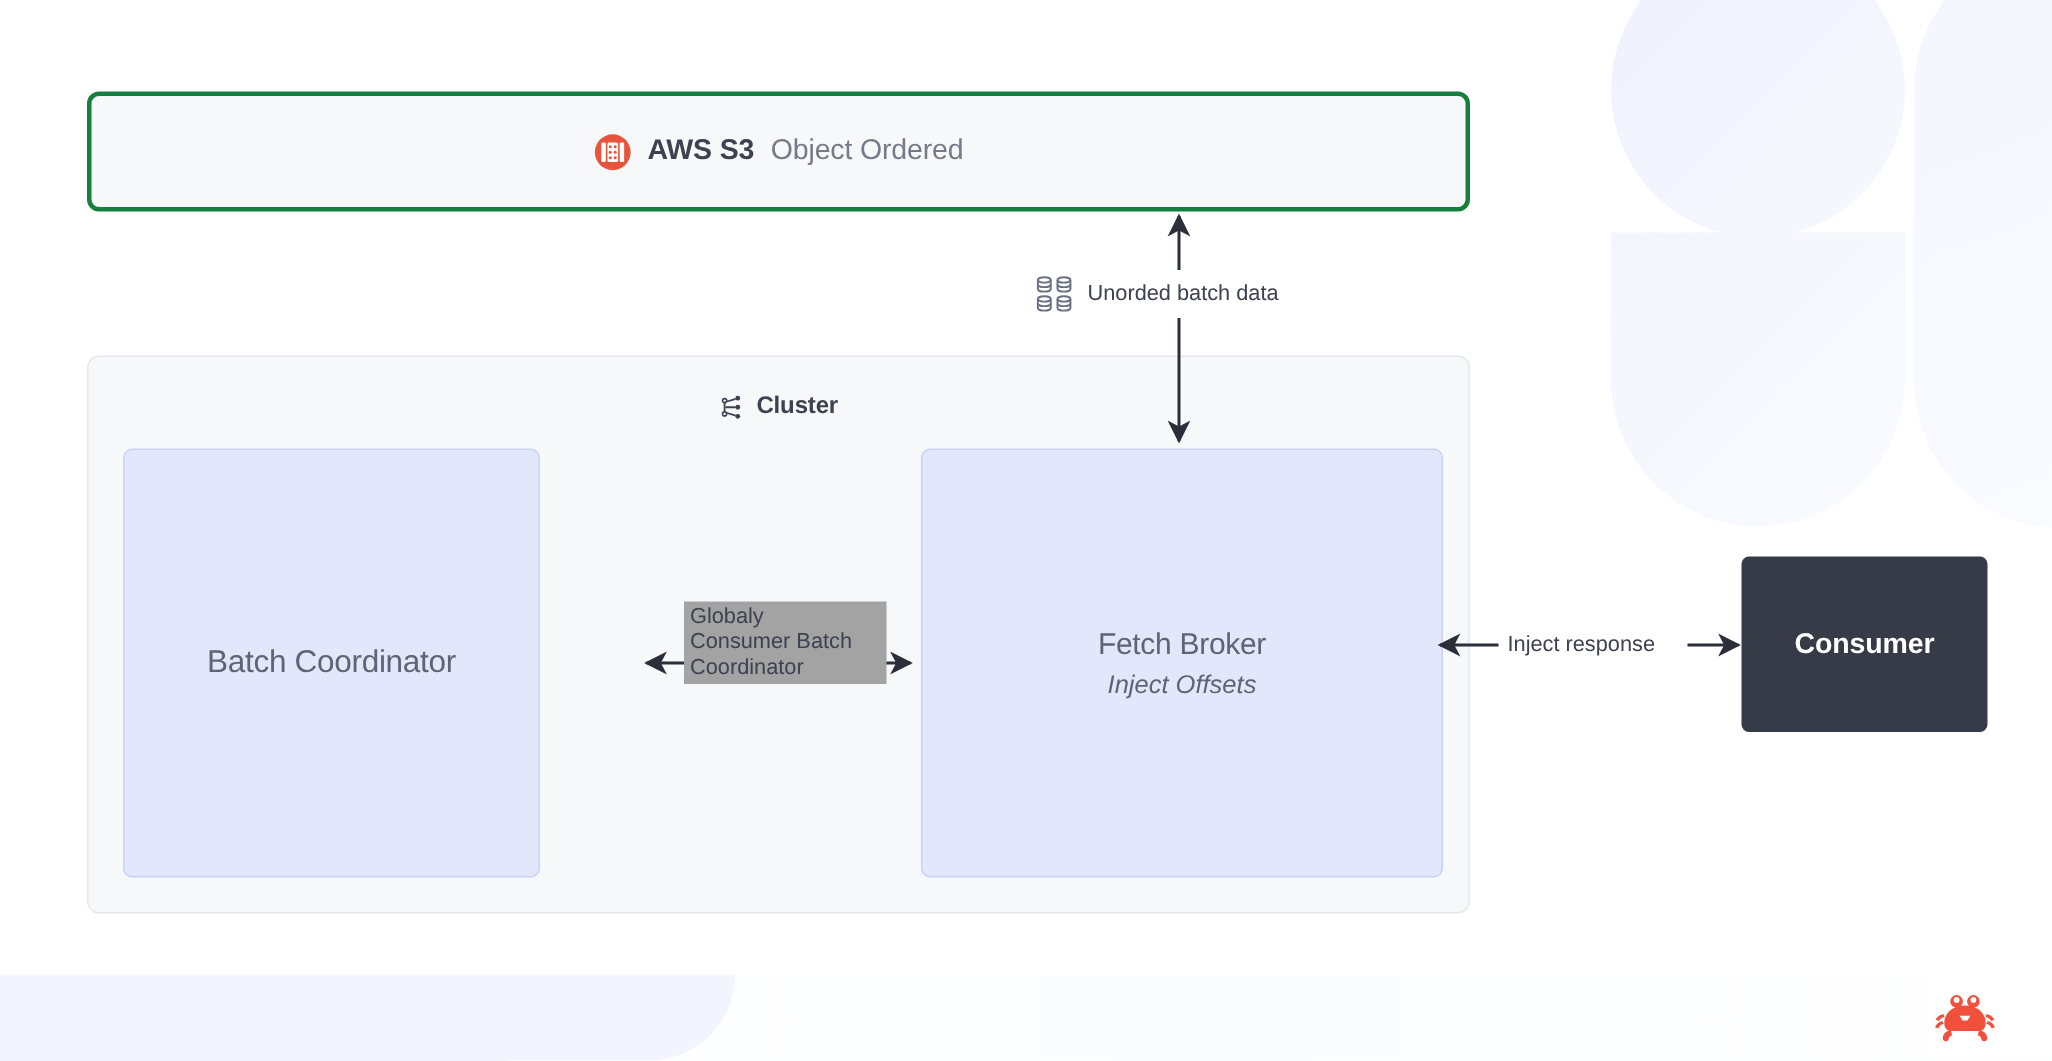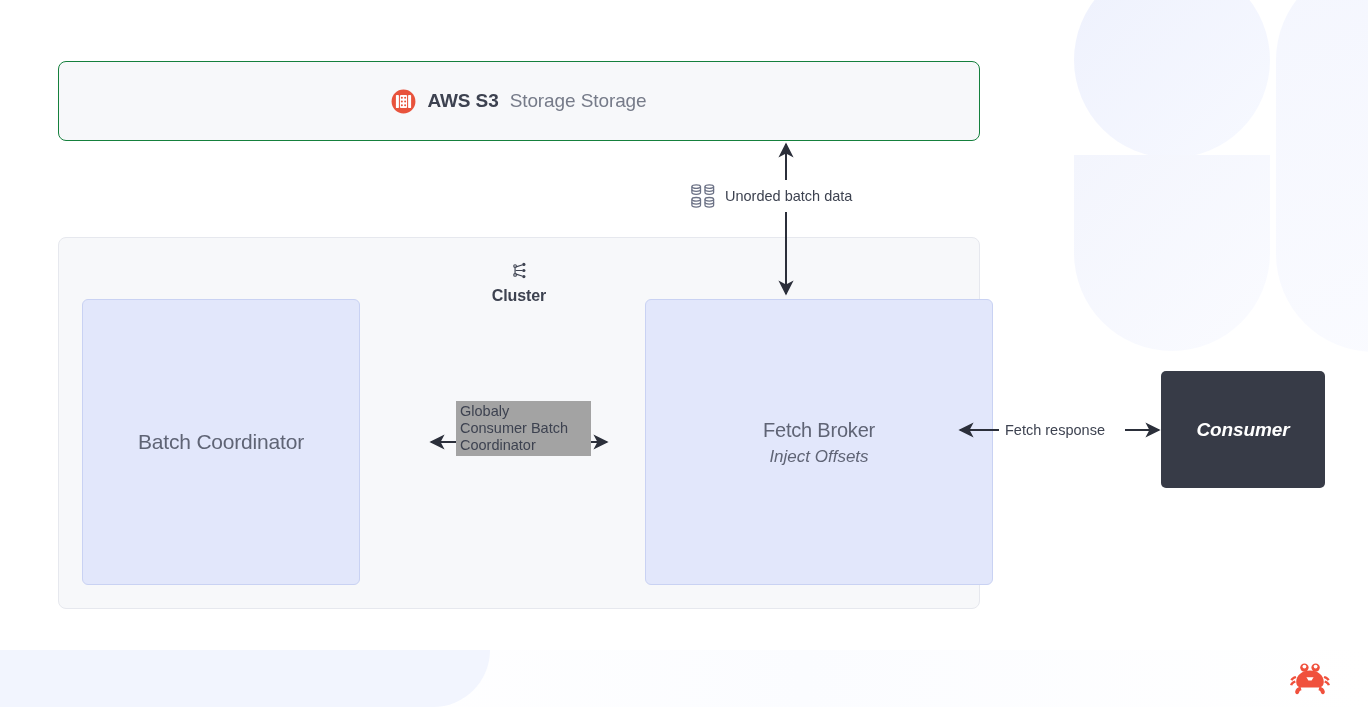--- a/index.html
+++ b/index.html
@@ -84,21 +84,21 @@
   }
 
   
   .s3-panel {
     position: absolute;
     left: 58px;
     top: 61px;
     width: 922px;
     height: 80px;
     background: #f7f8fa;
-    border: 1px solid #15803d;
+    border: 3px solid #15803d;
     border-radius: 8px;
     display: flex;
     align-items: center;
     justify-content: center;
     box-sizing: border-box;
   }
   .s3-title {
     display: flex;
     align-items: center;
     gap: 11px;
@@ -134,21 +134,20 @@
   }
   .cluster-header {
     position: absolute;
     left: 0;
     top: 24px;
     width: 100%;
     display: flex;
     align-items: center;
     justify-content: center;
     gap: 8px;
-    flex-direction: column;
   }
   .cluster-label {
     font-size: 16px;
     font-weight: 700;
     color: #3d4250;
     letter-spacing: -0.1px;
   }
   .cluster-icon {
     width: 17px;
     height: 17px;
@@ -169,21 +168,21 @@
     justify-content: center;
   }
   .node-coordinator {
     left: 82px;
     top: 299px;
     width: 278px;
     height: 286px;
     text-align: center;
   }
   .node-broker {
-    left: 645px;
+    left: 614px;
     top: 299px;
     width: 348px;
     height: 286px;
   }
   .node-title {
     font-size: 21px;
     font-weight: 400;
     color: #5f6475;
     letter-spacing: -0.2px;
     line-height: 1.2;
@@ -203,21 +202,20 @@
     position: absolute;
     left: 1161px;
     top: 371px;
     width: 164px;
     height: 117px;
     background: #373b47;
     border-radius: 5px;
     display: flex;
     align-items: center;
     justify-content: center;
-    font-style: italic;
   }
   .consumer-label {
     font-size: 19px;
     font-weight: 700;
     color: #ffffff;
     letter-spacing: -0.1px;
   }
 
   
   .connectors {
@@ -299,21 +297,21 @@
         <rect x="17.8" y="6.2" width="3.1" height="13.6" rx="0.9" fill="#ffffff"></rect>
         <rect x="9.3" y="6.2" width="7.4" height="13.6" rx="1.1" fill="#ffffff"></rect>
         <circle cx="11.3" cy="9.2" r="1.05" fill="#e8533c"></circle>
         <circle cx="14.7" cy="9.2" r="1.05" fill="#e8533c"></circle>
         <circle cx="11.3" cy="13.0" r="1.05" fill="#e8533c"></circle>
         <circle cx="14.7" cy="13.0" r="1.05" fill="#e8533c"></circle>
         <circle cx="11.3" cy="16.8" r="1.05" fill="#e8533c"></circle>
         <circle cx="14.7" cy="16.8" r="1.05" fill="#e8533c"></circle>
       </svg>
       <span class="strong">AWS S3</span>
-      <span class="light">Storage Storage</span>
+      <span class="light">Object Ordered</span>
     </div>
   </div>
 
   <div class="cluster-panel">
     <div class="cluster-header">
       <svg class="cluster-icon" viewBox="0 0 18 18">
         <g fill="none" stroke="#3d4250" stroke-width="1.25" stroke-linecap="round">
           <path d="M5.4 5.1 L11.6 3.2"></path>
           <path d="M5.4 9.0 L11.6 9.0"></path>
           <path d="M5.4 12.9 L11.6 14.8"></path>
@@ -399,21 +397,21 @@
     <span>Unorded batch data</span>
   </div>
 
   <div class="edge-label label-globaly">
     <div>Globaly</div>
     <div>Consumer Batch</div>
     <div>Coordinator</div>
   </div>
 
   <div class="edge-label label-fetch">
-    <span>Fetch response</span>
+    <span>Inject response</span>
   </div>
 
 </div>
 
 <div class="crab-logo">
   <svg viewBox="0 0 44 44">
     <g fill="#f0503c">
 
       <circle cx="16.4" cy="12.6" r="4.2"></circle>
       <circle cx="27.6" cy="12.6" r="4.2"></circle>

